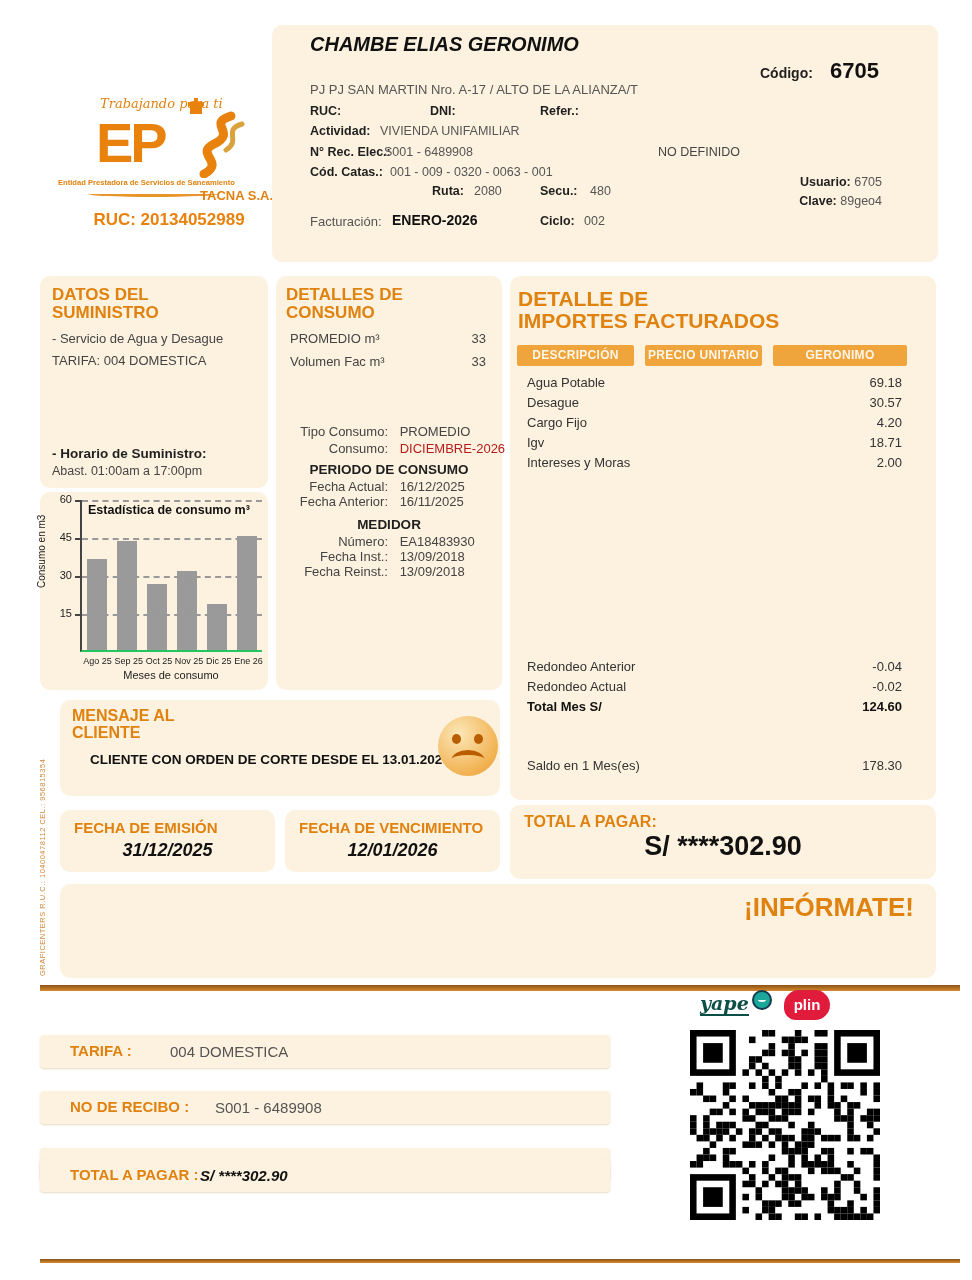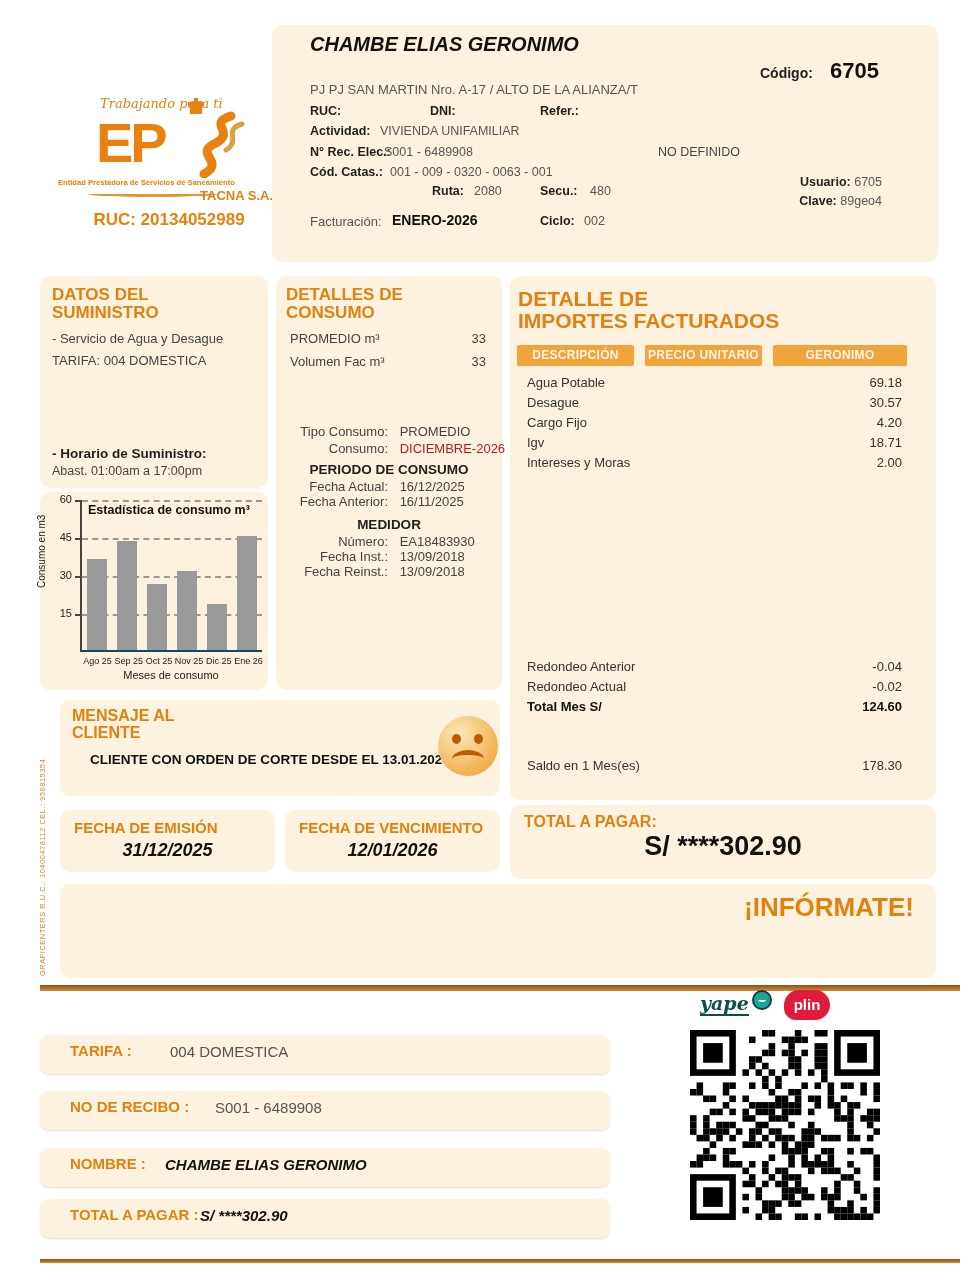--- a/index.html
+++ b/index.html
@@ -28,21 +28,21 @@
   #logo-subtitle { left:0px; top:90px; width:222px; font-size:7.6px; font-weight:bold; color:#e0820f; }
   #logo-underline { left:30px; top:103px; width:130px; height:6px; border-bottom:3px solid #e8952c; border-radius:50%; }
   #logo-company { left:0px; top:100px; width:215px; text-align:right; font-size:13px; font-weight:bold; color:#e0820f; }
   #logo-ruc { left:0px; top:122px; width:222px; text-align:center; font-size:17px; font-weight:bold; color:#e8820c; }
 
   
   #suministro-panel { left:40px; top:276px; width:228px; height:212px; padding:10px 12px; }
   #chart-panel { left:40px; top:492px; width:228px; height:198px; }
 
   
-  #plot-area { position:absolute; left:40px; top:8px; width:182px; height:152px; border-left:2px solid #444; border-bottom:2px solid #0c4a6e; }
+  #plot-area { position:absolute; left:40px; top:8px; width:182px; height:152px; border-left:2px solid #444; border-bottom:2px solid #22c55e; }
   #chart-title { position:absolute; left:6px; top:3px; font-size:12.5px; font-weight:bold; color:#111; white-space:nowrap; }
   .gridline { position:absolute; left:0; width:100%; border-top:2px dashed #999; }
   .ytick-label { position:absolute; width:24px; text-align:right; font-size:11px; color:#222; }
   .ytick-mark { position:absolute; width:5px; border-top:2px solid #444; }
   #y-axis-label { position:absolute; left:-4px; top:96px; font-size:10px; color:#222; transform:rotate(-90deg); transform-origin:left top; white-space:nowrap; }
   #bars-row { position:absolute; left:0; bottom:0; width:100%; height:100%; display:flex; justify-content:space-around; align-items:flex-end; }
   .bar { width:20px; background:#9a9a9a; }
   #xlabels-row { position:absolute; left:42px; top:164px; width:182px; display:flex; justify-content:space-around; }
   .xcat { font-size:9px; color:#222; white-space:nowrap; }
   #x-axis-label { position:absolute; left:40px; top:177px; width:182px; text-align:center; font-size:11px; color:#222; }
@@ -92,25 +92,25 @@
 
   
   #payment-logos { left:700px; top:990px; width:130px; height:36px; }
   #yape-wrap { position:absolute; left:0; top:2px; }
   #yape-text { font-family:"DejaVu Serif", serif; font-style:italic; font-weight:bold; font-size:19px; color:#0c4f46; border-bottom:2px solid #0c4f46; }
   #yape-circle { position:absolute; left:52px; top:0px; width:20px; height:20px; border-radius:50%; background:#1ba89b; border:2px solid #123c4d; }
   #yape-circle .smile { position:absolute; left:4px; top:5px; width:8px; height:5px; border-bottom:2px solid #fff; border-radius:0 0 50% 50%; }
   #plin-badge { position:absolute; left:84px; top:0px; width:46px; height:30px; background:#e11b3c; border-radius:15px 15px 15px 12px; color:#fff; font-weight:bold; font-size:15px; text-align:center; line-height:30px; }
 
   
-  .footer-row { position:absolute; left:40px; width:570px; height:39px; background:#fcf2df; border-radius:9px; box-shadow:0 1px 2px rgba(190,150,90,.35); }
+  .footer-row { position:absolute; left:40px; width:570px; height:33px; background:#fcf2df; border-radius:4px; box-shadow:0 1px 2px rgba(190,150,90,.35); }
   .footer-row .flabel { position:absolute; left:30px; top:7px; font-size:15px; font-weight:bold; color:#e0820f; }
   .footer-row .fvalue { position:absolute; top:8px; font-size:15px; color:#555; }
   .footer-row .fvalue.strong { font-weight:bold; font-style:italic; color:#111; }
-  #frow-0 { top:1035px; } #frow-1 { top:1091px; } #frow-2 { top:1148px; } #frow-3 { top:1159px;margin-top:40px; }
+  #frow-0 { top:1035px; } #frow-1 { top:1091px; } #frow-2 { top:1148px; } #frow-3 { top:1159px; }
 
   
   #qr-code { left:690px; top:1030px; width:190px; height:190px; background:#fff; }
 </style>
 </head>
 <body>
 
 <div id="page">
 
   <div id="logo-block" class="abs">

